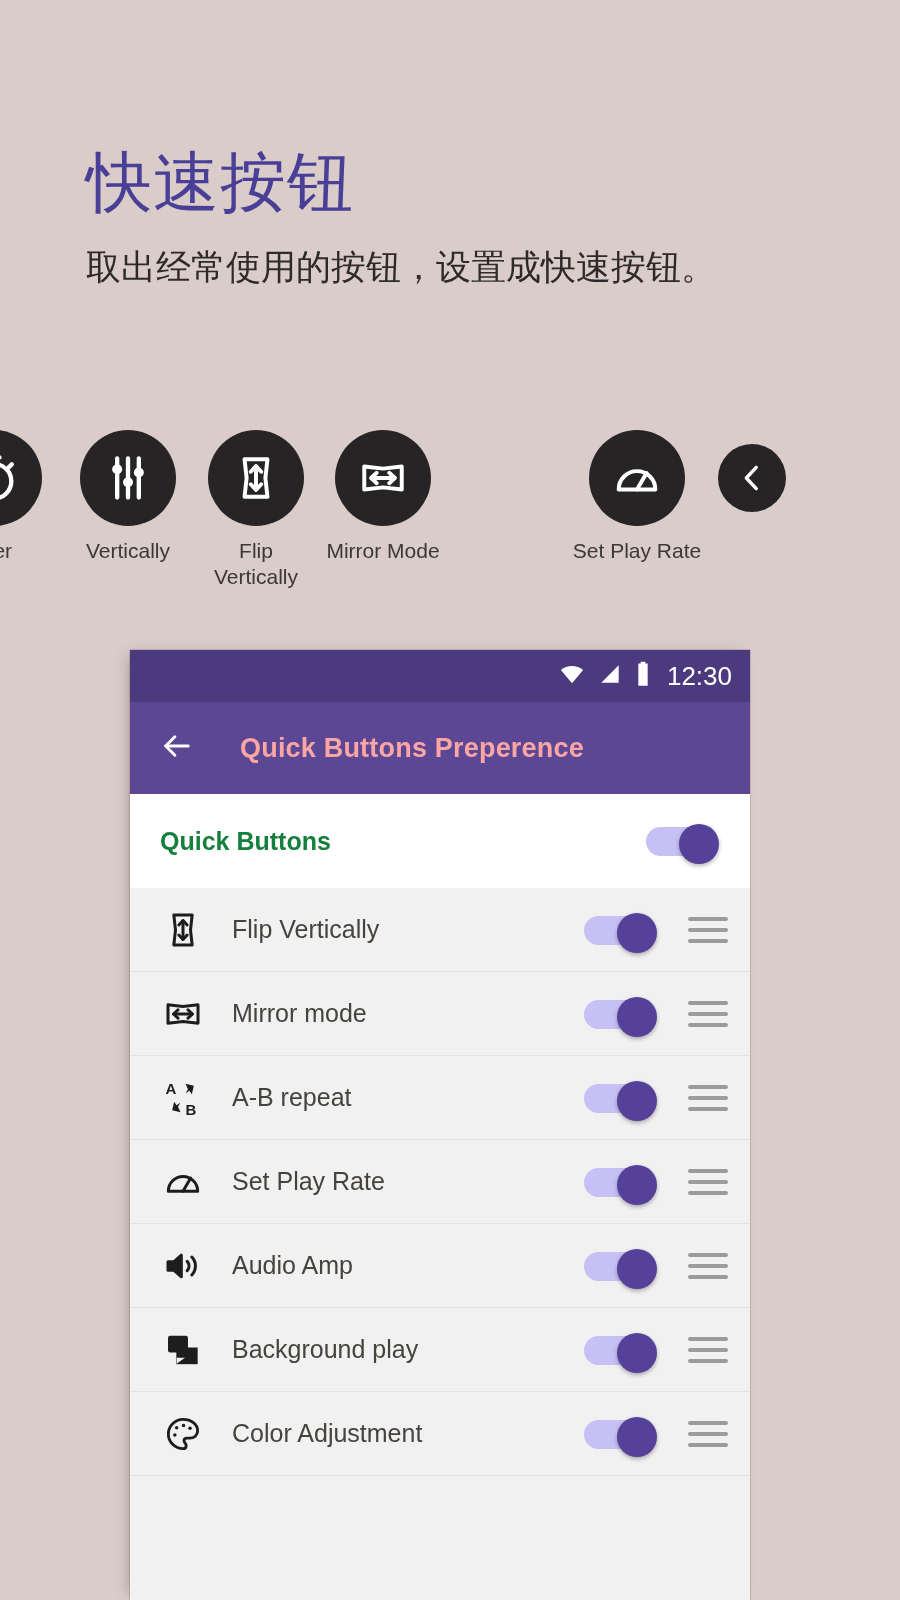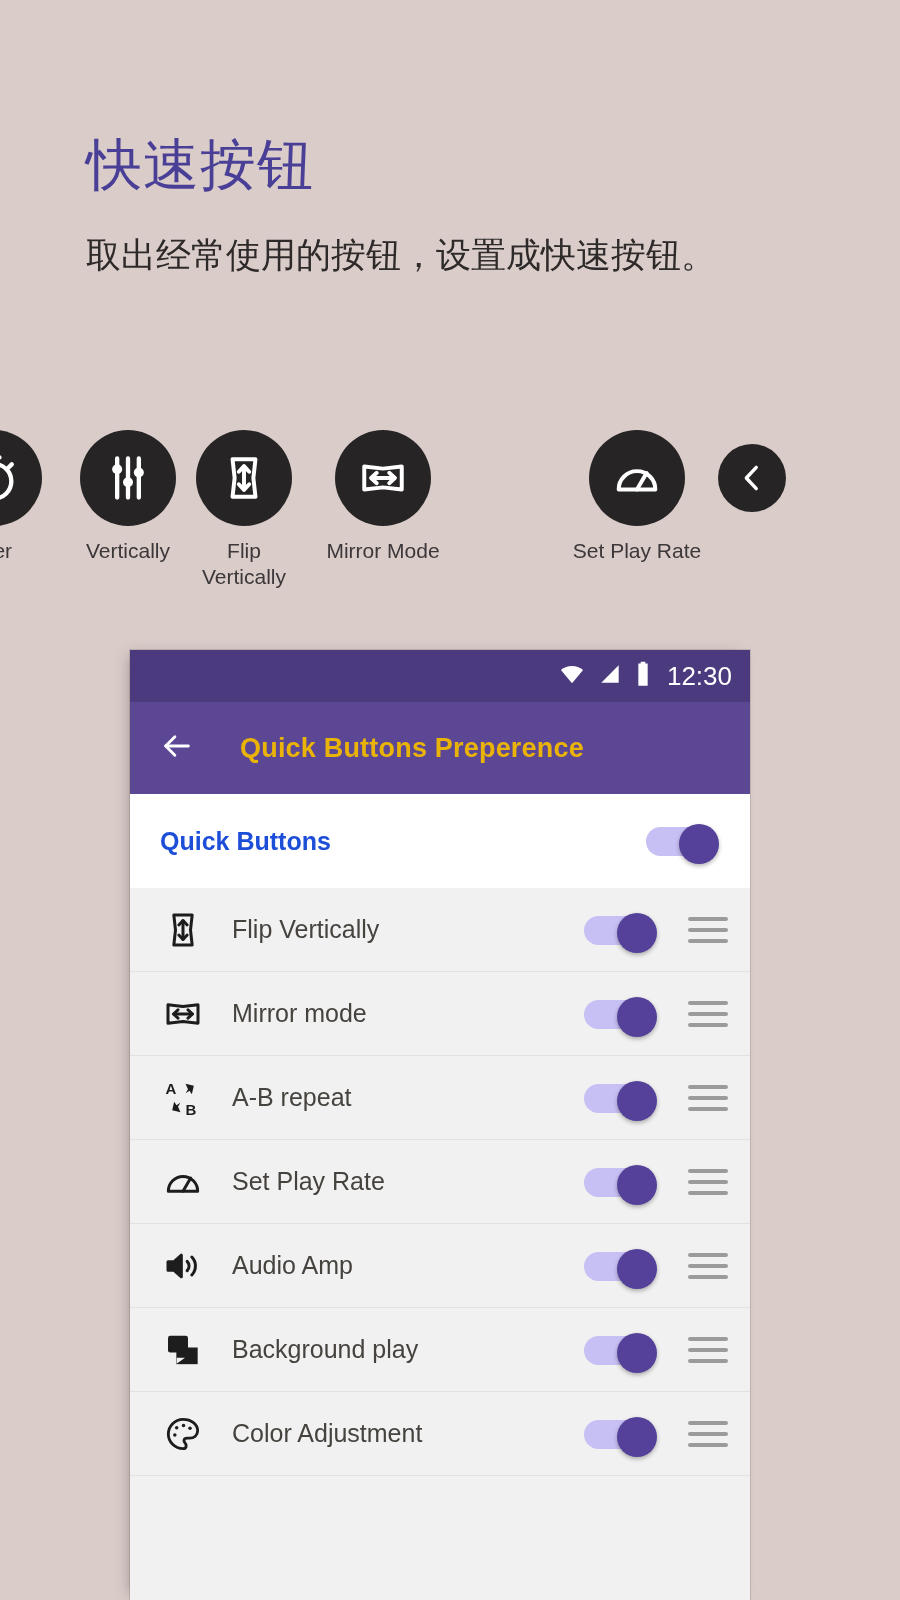--- a/index.html
+++ b/index.html
@@ -5,27 +5,27 @@
   * { margin:0; padding:0; box-sizing:border-box; }
   html, body {
     width:900px; height:1600px; overflow:hidden;
     background:#d9ccc9;
     font-family:"Liberation Sans", sans-serif;
   }
   .page { position:relative; width:900px; height:1600px; background:#d9ccc9; }
 
   
   .headline {
-    position:absolute; left:86px; top:132px;
-    font-size:56px; line-height:1.18; font-weight:400;
+    position:absolute; left:86px; top:144px;
+    font-size:66px; line-height:1.18; font-weight:400;
     color:#4a3f96; letter-spacing:1px;
     white-space:nowrap;
   }
   .subhead {
-    position:absolute; left:86px; top:232px;
+    position:absolute; left:86px; top:244px;
     font-size:35px; line-height:1.3; font-weight:400;
     color:#2e2a2a; white-space:nowrap;
   }
 
   
   .carousel {
     position:absolute; left:0; top:430px; width:900px; height:160px;
   }
   .carousel-item {
     position:absolute; top:0; display:flex; flex-direction:column;
@@ -58,32 +58,32 @@
     padding-right:18px; gap:11px;
   }
   .statusbar .clock {
     color:#fff; font-size:26px; font-weight:400; margin-left:4px;
   }
   .appbar {
     height:92px; background:#5c4795;
     display:flex; align-items:center; padding-left:30px;
   }
   .appbar .title {
-    color:#eab308; font-size:27px; font-weight:bold; margin-left:46px;
+    color:#fca5a5; font-size:27px; font-weight:bold; margin-left:46px;
     letter-spacing:.2px;
   }
 
   
   .master {
     height:94px; background:#ffffff;
     display:flex; align-items:center;
     padding:0 28px 0 30px;
   }
   .master .label {
-    flex:1; color:#1d4ed8; font-size:25px; font-weight:bold;
+    flex:1; color:#15803d; font-size:25px; font-weight:bold;
   }
 
   
   .list { background:#f1f1f1; }
   .row {
     height:84px; display:flex; align-items:center;
     padding:0 22px 0 26px;
     border-bottom:1px solid #e2e2e2;
     background:#f1f1f1;
   }
@@ -141,21 +141,21 @@
         <svg width="52" height="52" viewBox="0 0 24 24" fill="none" stroke="#fff" stroke-width="2" stroke-linecap="round">
           <path d="M7 3v18M12 3v18M17 3v18"></path>
           <circle cx="7" cy="8" r="2.3" fill="#fff" stroke="none"></circle>
           <circle cx="12" cy="14" r="2.3" fill="#fff" stroke="none"></circle>
           <circle cx="17" cy="9.5" r="2.3" fill="#fff" stroke="none"></circle>
         </svg>
       </div>
       <span class="cap">Vertically</span>
     </div>
 
-    <div class="carousel-item" style="left:174px;align-items:center;">
+    <div class="carousel-item" style="left:186px;align-items:center;">
       <div class="circle">
         <svg width="50" height="50" viewBox="0 0 24 24" fill="none" stroke="#fff" stroke-width="1.9" stroke-linecap="round" stroke-linejoin="round">
           <path d="M6.5 3h11l-1 9 1 9h-11l1-9z"></path>
           <path d="M12 6.5v11"></path>
           <path d="M9.5 9L12 6.3 14.5 9"></path>
           <path d="M9.5 15l2.5 2.7L14.5 15"></path>
         </svg>
       </div>
       <span class="cap">Flip
 Vertically</span>

